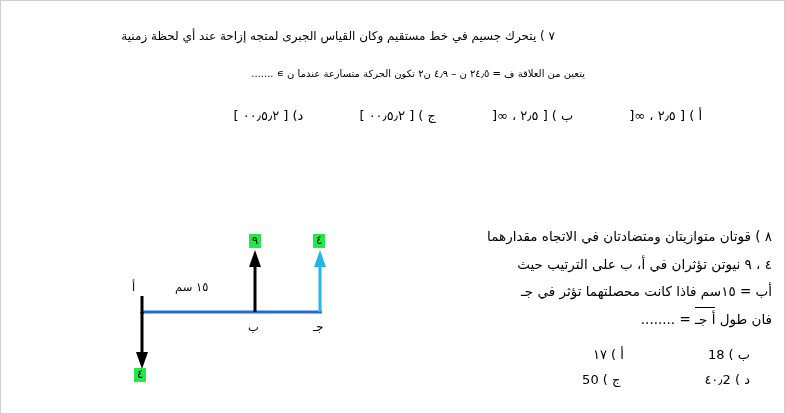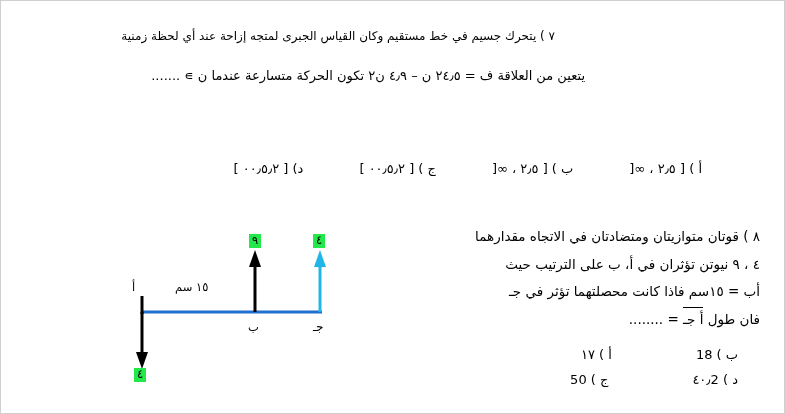--- a/index.html
+++ b/index.html
@@ -32,45 +32,44 @@
     left: 24px;
     text-align: right;
     direction: rtl;
   }
   .q7-line1 {
     font-size: 12px;
     line-height: 1.6;
     padding-right: 205px;
   }
   .q7-line2 {
-    font-size: 13px;
+    font-size: 10px;
     line-height: 1.6;
     margin-top: 20px;
     padding-right: 175px;
   }
   .q7-choices {
     margin-top: 26px;
     display: flex;
     flex-direction: row;
     justify-content: flex-start;
     gap: 56px;
     padding-right: 58px;
     font-size: 13px;
     direction: rtl;
   }
   .q7-choices .choice {
     white-space: nowrap;
-    margin-top: 48px;
   }
 
   
   .q8 {
     position: absolute;
     top: 222px;
-    right: 24px;
+    right: 12px;
     width: 360px;
     text-align: right;
     direction: rtl;
     font-size: 13.5px;
     line-height: 2.05;
   }
   .q8 .ln {
     white-space: nowrap;
   }
   .q8-answers {

